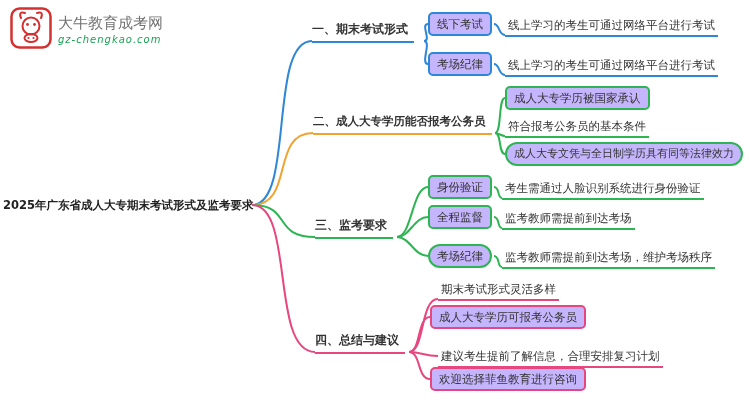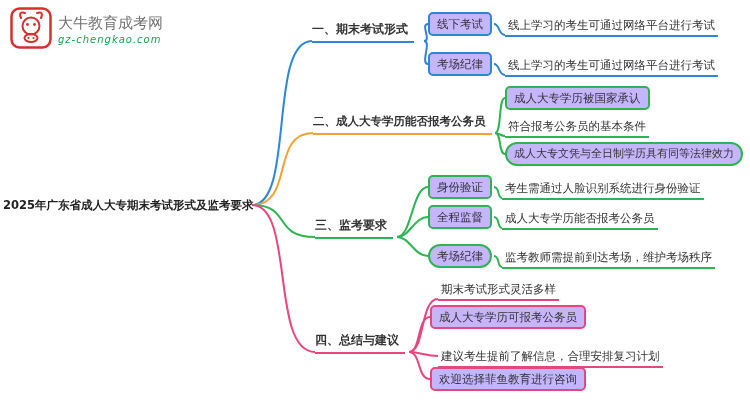--- a/index.html
+++ b/index.html
@@ -84,21 +84,21 @@
 
 <div class="node blabel c-orange" style="left:313px; top:111px; font-size:11.5px;">二、成人大专学历能否报考公务员</div>
 <div class="node box c-green" style="left:505px; top:86px;">成人大专学历被国家承认</div>
 <div class="node uline c-green" style="left:505px; top:117px;">符合报考公务员的基本条件</div>
 <div class="node box c-green xs" style="left:505px; top:142px;border-radius:12px;">成人大专文凭与全日制学历具有同等法律效力</div>
 
 <div class="node blabel c-green" style="left:315px; top:215px;">三、监考要求</div>
 <div class="node box c-green" style="left:428px; top:175px;">身份验证</div>
 <div class="node uline c-green" style="left:502px; top:179px;">考生需通过人脸识别系统进行身份验证</div>
 <div class="node box c-green" style="left:428px; top:205px;">全程监督</div>
-<div class="node uline c-green" style="left:502px; top:209px;">成人大专学历能否报考公务员</div>
+<div class="node uline c-green" style="left:502px; top:209px;">监考教师需提前到达考场</div>
 <div class="node box c-green" style="left:428px; top:244px;border-radius:12px;">考场纪律</div>
 <div class="node uline c-green" style="left:502px; top:248px;">监考教师需提前到达考场，维护考场秩序</div>
 
 <div class="node blabel c-pink" style="left:315px; top:330px;">四、总结与建议</div>
 <div class="node uline c-pink" style="left:438px; top:280px;">期末考试形式灵活多样</div>
 <div class="node box c-pink" style="left:430px; top:305px;">成人大专学历可报考公务员</div>
 <div class="node uline c-pink" style="left:438px; top:347px;">建议考生提前了解信息，合理安排复习计划</div>
 <div class="node box c-pink" style="left:430px; top:367px;">欢迎选择菲鱼教育进行咨询</div>
 
 </body></html>

